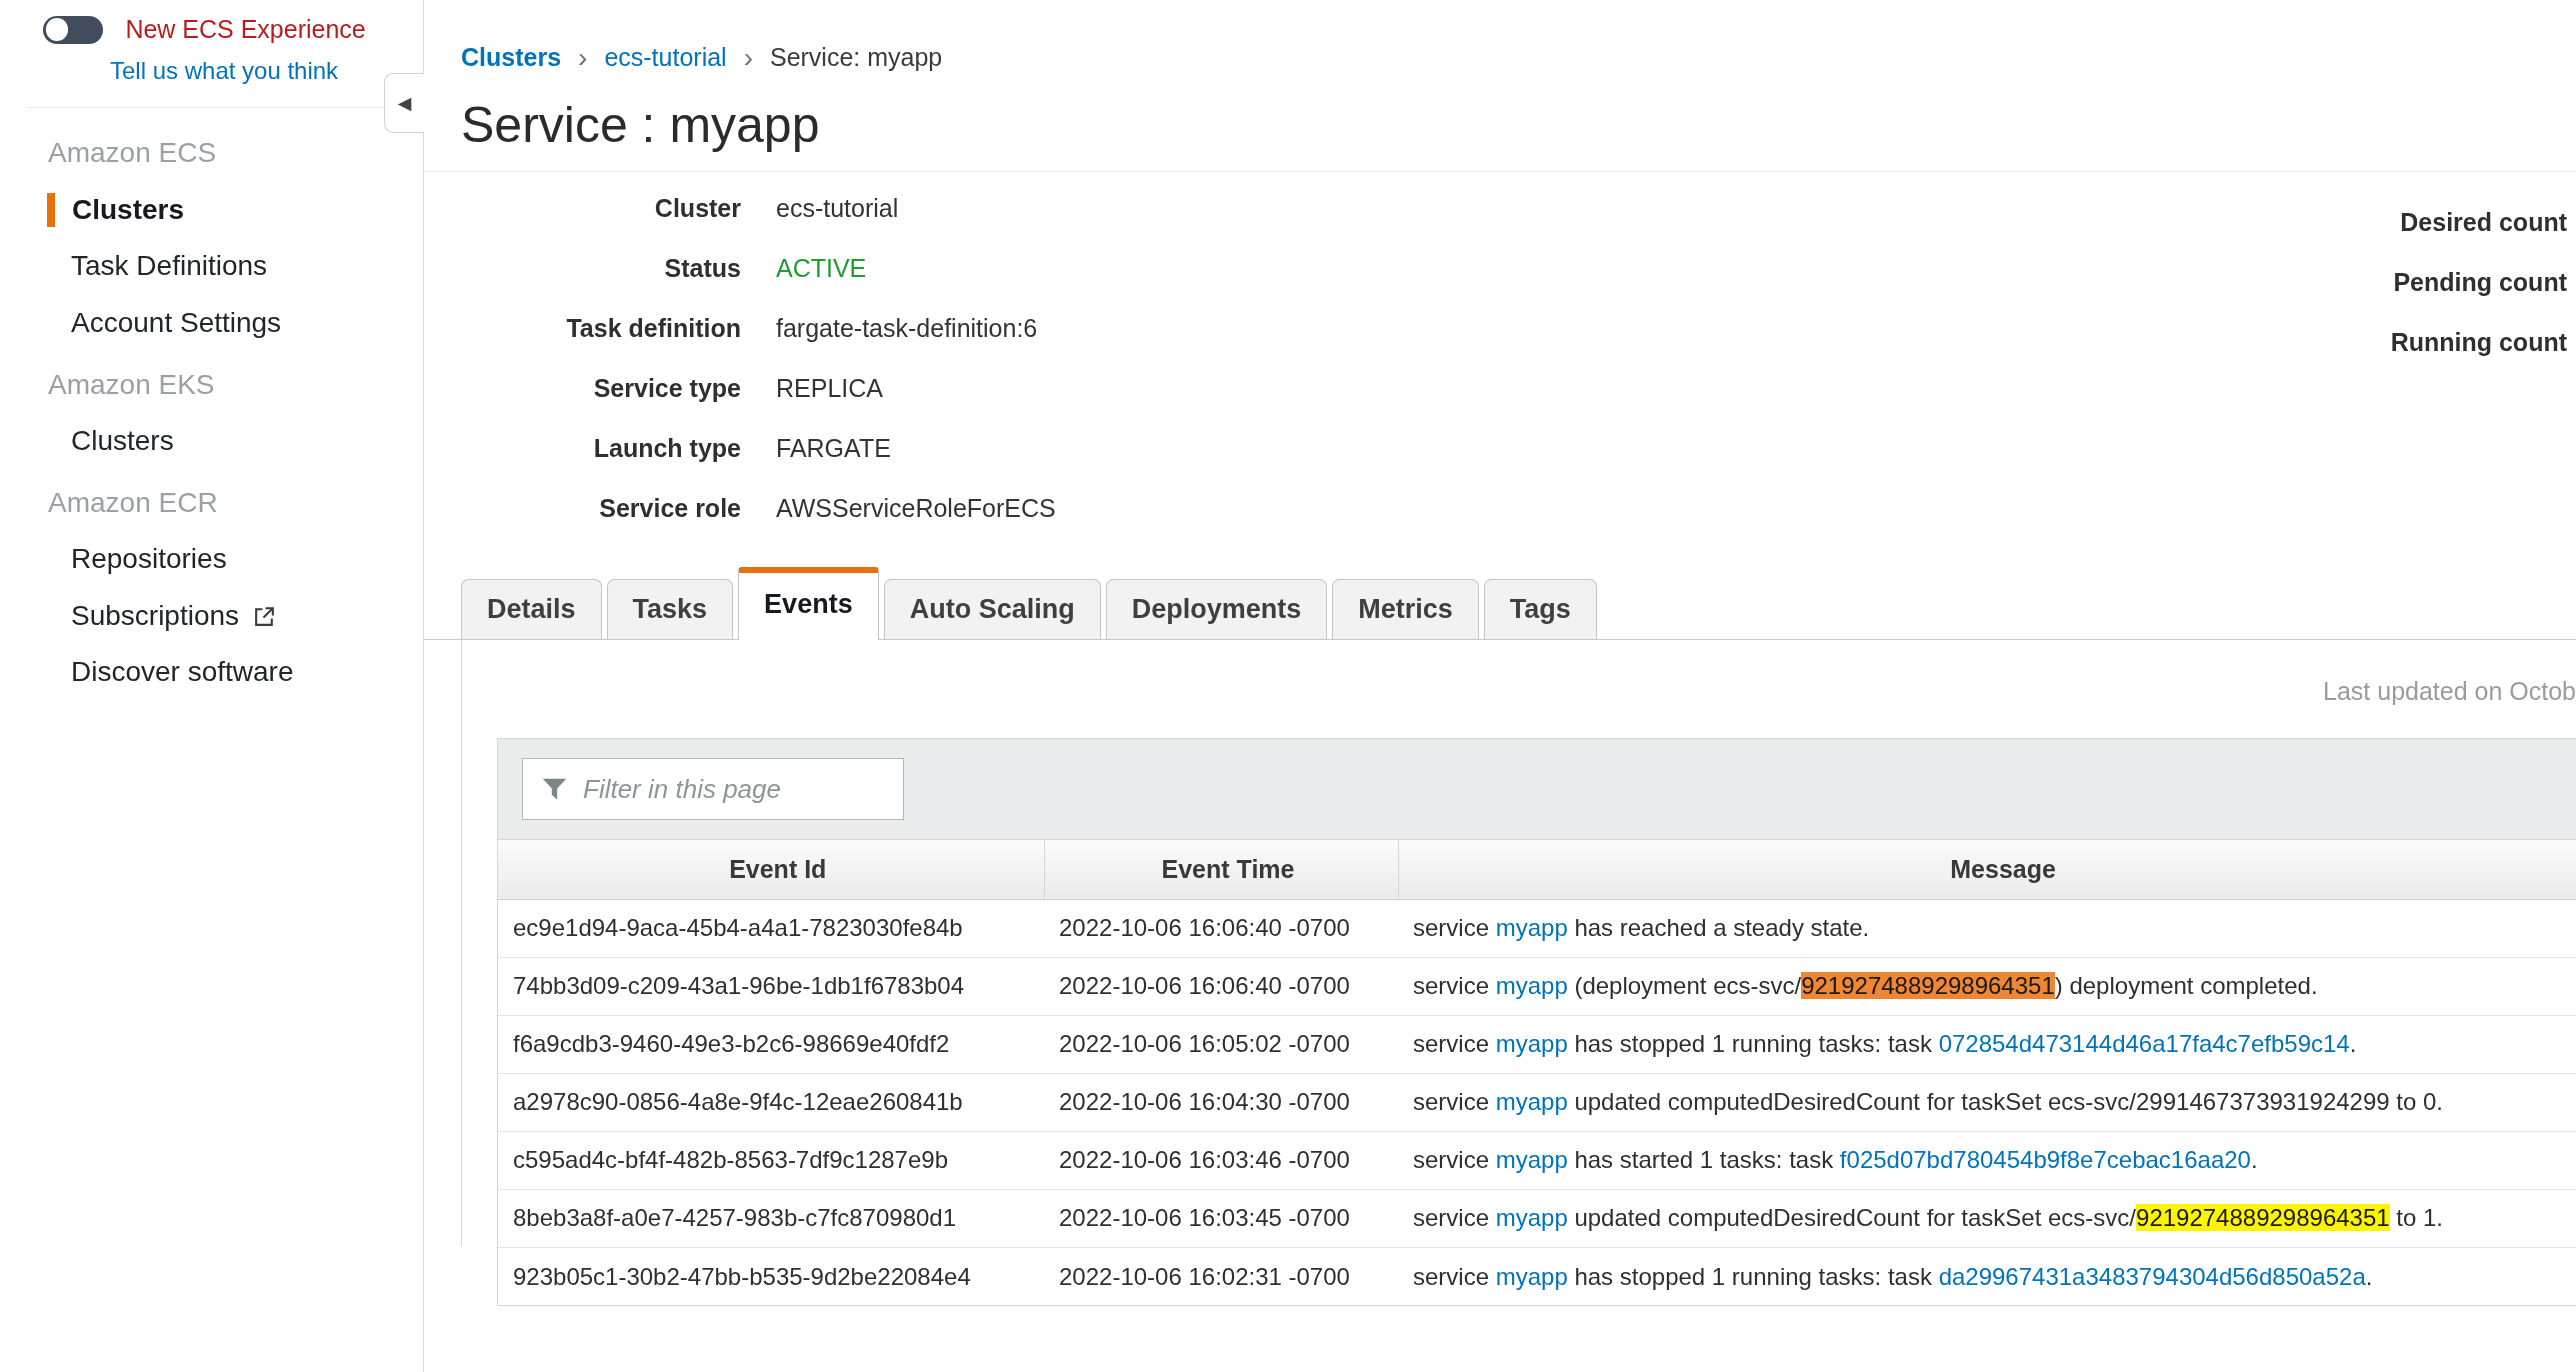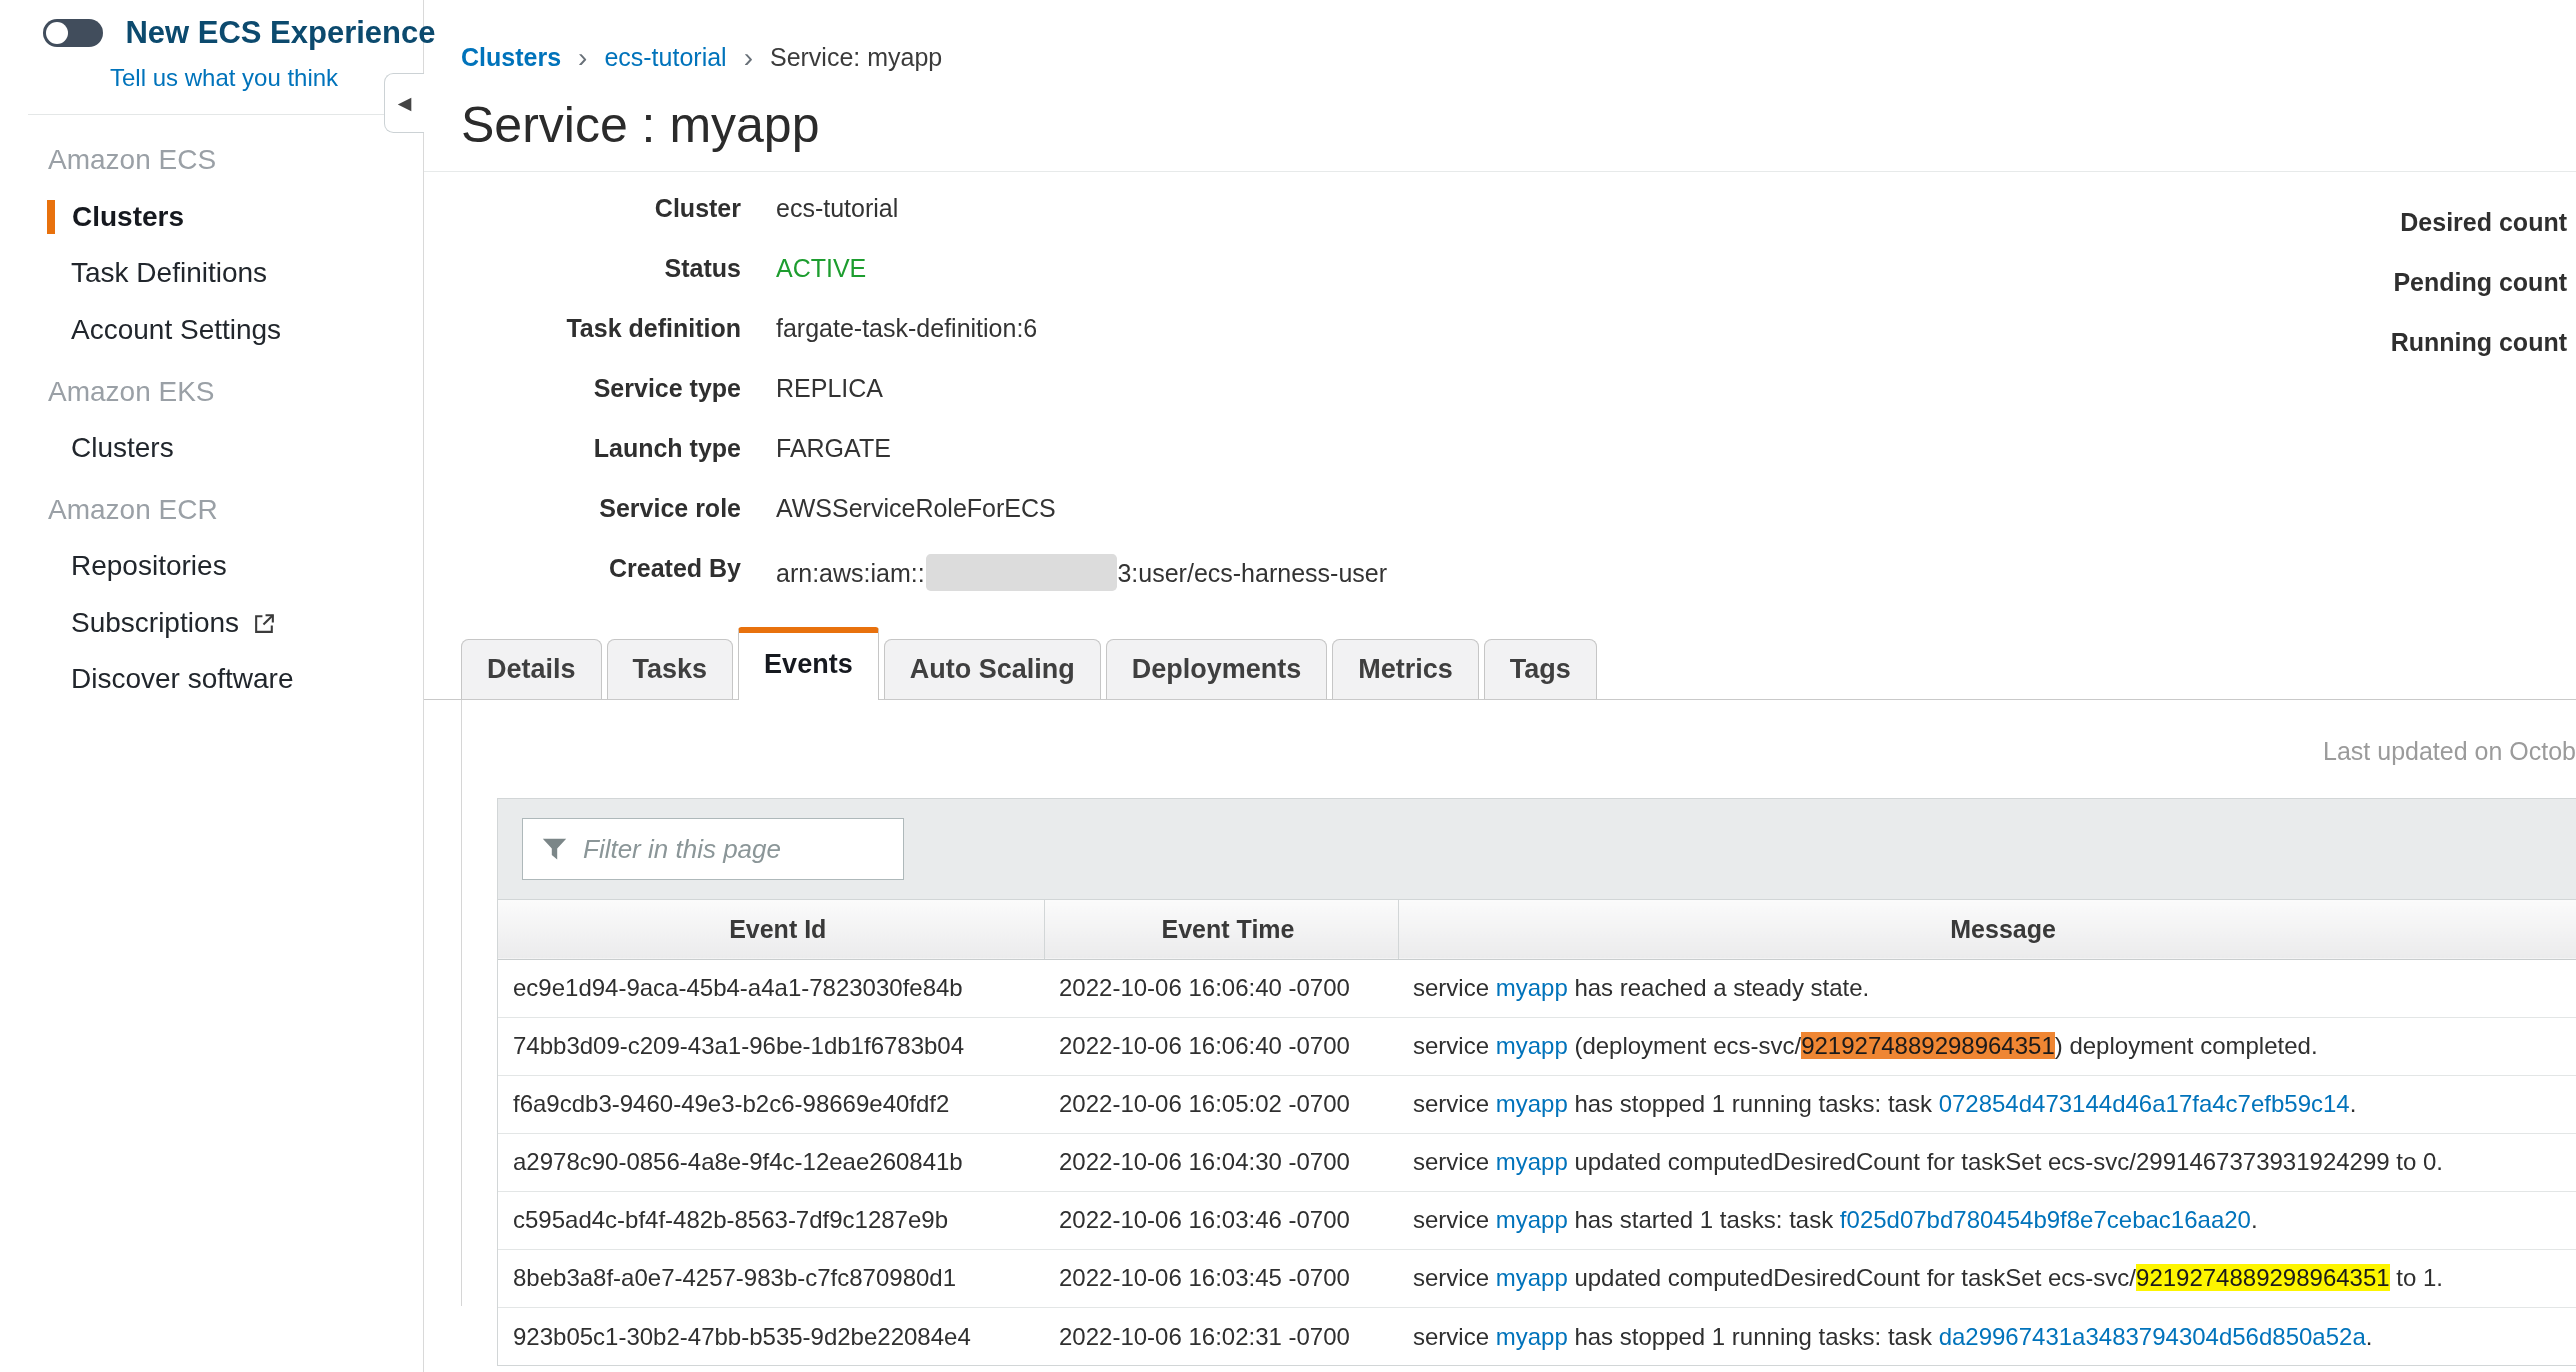--- a/index.html
+++ b/index.html
@@ -13,21 +13,21 @@
   a{text-decoration:none}
   .link{color:var(--link)}
 
   
   .sidebar{position:absolute;left:0;top:0;width:424px;height:100%;
            background:#fff;border-right:0.9px solid #d9d9d9;z-index:2}
   .toggle-row{display:flex;align-items:center;gap:22.4px;padding:15px 0 0 43px}
   .toggle{width:60px;height:28px;border-radius:15px;background:var(--toggle-bg);
           position:relative;flex:none;cursor:pointer}
   .toggle-knob{position:absolute;left:2.8px;top:2.8px;width:22.4px;height:22.4px;border-radius:50%;background:#fff}
-  .toggle-label{font-size:31px;font-weight:bold;color:#0c4a6e;white-space:nowrap}
+  .toggle-label{font-size:25px;font-weight:normal;color:#b91c1c;white-space:nowrap}
   .feedback{display:block;margin:13px 0 0 110px;font-size:24px;color:var(--link);white-space:nowrap}
   .side-divider{border:none;border-top:0.9px solid #e4e7e7;margin:22.4px 32px 0 28px}
   .side-header{margin-top:28px;padding-left:48px;font-size:28px;line-height:34px;color:#9aa0a6;white-space:nowrap}
   .side-item{margin-top:22.4px;padding-left:71px;font-size:28px;line-height:34px;color:#21262c;
              cursor:pointer;white-space:nowrap;display:flex;align-items:center;gap:13px}
   .side-item.active{font-weight:bold;color:#16191f;margin-left:47px;padding-left:17px;
                     border-left:8.4px solid var(--accent-orange)}
   .ext-icon{display:inline-block;width:25px;height:25px}
   .collapse-handle{position:absolute;left:384px;top:73px;width:40px;height:60px;background:#fff;
                    border:0.9px solid #ccd2d5;border-right:none;border-radius:9.3px 0 0 9.3px;
@@ -173,24 +173,20 @@
         <span class="detail-value">REPLICA</span>
       </div>
       <div class="detail-row">
         <span class="detail-label">Launch type</span>
         <span class="detail-value">FARGATE</span>
       </div>
       <div class="detail-row">
         <span class="detail-label">Service role</span>
         <span class="detail-value">AWSServiceRoleForECS</span>
       </div>
-      <div class="detail-row">
-        <span class="detail-label">Created By</span>
-        <span class="detail-value"><span>arn:aws:iam::</span><span class="redacted"></span><span>3:user/ecs-harness-user</span></span>
-      </div>
     </div>
   </div>
 
   <div class="counts">
     <div class="count-row">
       <span class="count-label">Desired count</span>
       <span class="count-value">1</span>
     </div>
     <div class="count-row">
       <span class="count-label">Pending count</span>

